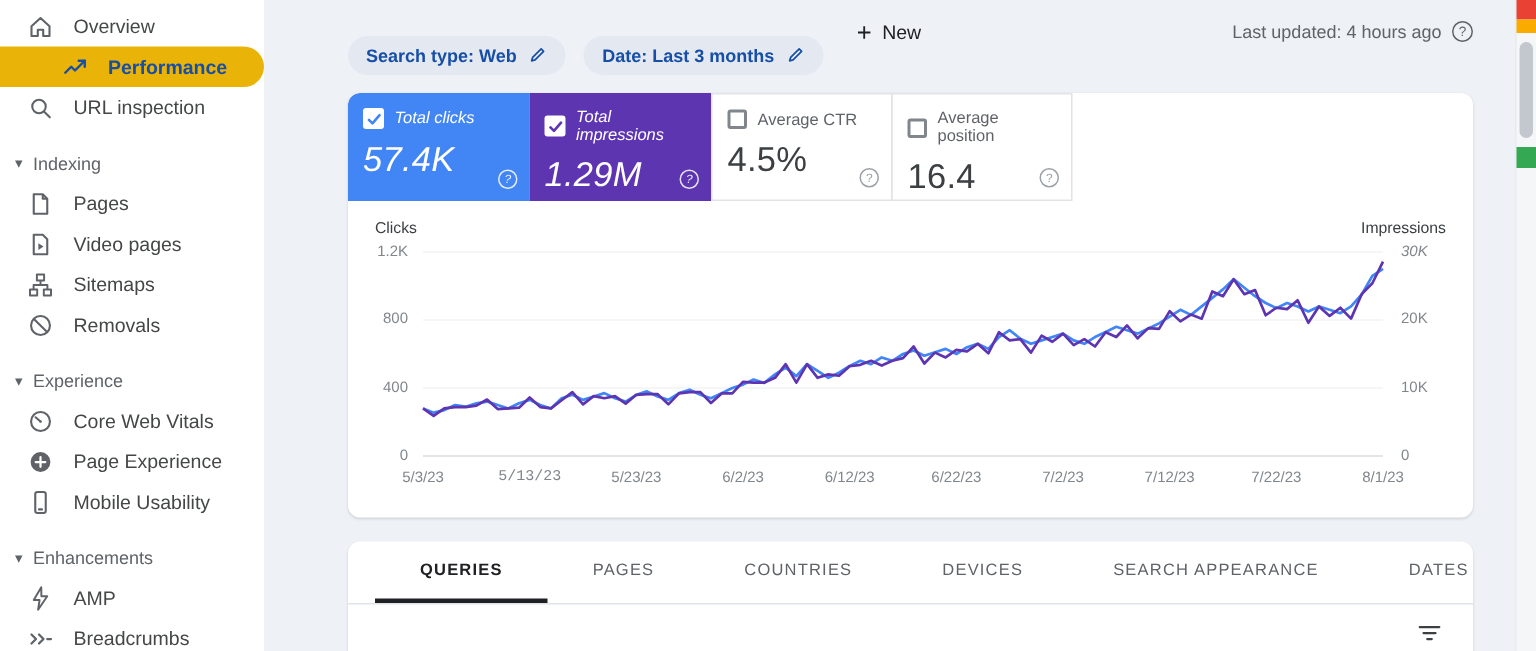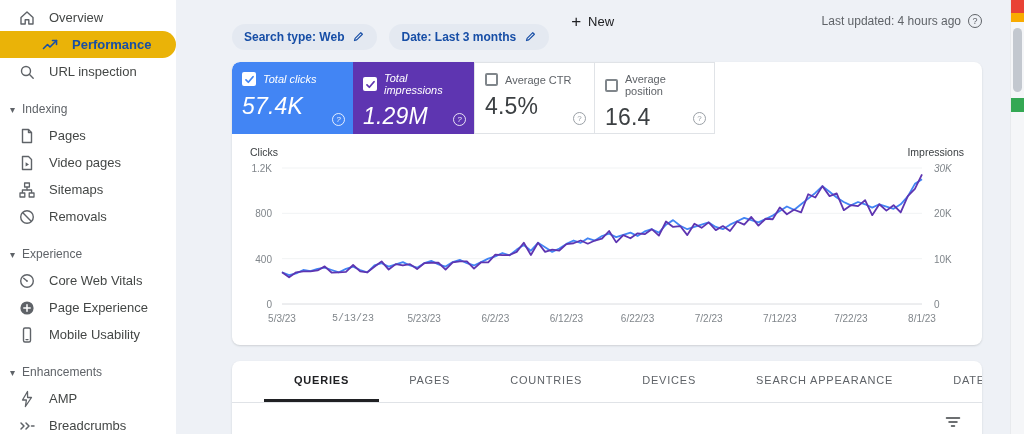--- a/index.html
+++ b/index.html
@@ -71,21 +71,21 @@
   .ylabels-right { position:absolute; right:0; top:2px; bottom:20px; width:38px; }
   .ytick { position:absolute; transform:translateY(-50%); font-size:10px; color:#80868b; white-space:nowrap; }
   .ylabels-left .ytick { right:4px; }
   .ylabels-right .ytick { left:6px; }
   .xlabels { position:absolute; left:34px; right:44px; bottom:0; height:14px; }
   .xtick { position:absolute; bottom:0; transform:translateX(-50%); font-size:10px;
            color:#80868b; white-space:nowrap; }
 
   
   .card-table { margin-top:16px; height:130px; border-radius:8px 8px 0 0; overflow:hidden; }
-  .tabs { display:flex; align-items:stretch; height:42px; padding:0 32px;
+  .tabs { display:flex; align-items:stretch; height:42px; padding:0 18px;
           border-bottom:1px solid #e0e3e7; }
   .tab { display:flex; align-items:center; justify-content:center; padding:0 30px;
          font-size:11px; letter-spacing:.8px; color:#5f6368; cursor:pointer;
          border-bottom:3px solid transparent; white-space:nowrap; }
   .tab.active { color:#202124; font-weight:bold; border-bottom-color:#202124; }
   .filter-row { height:38px; display:flex; align-items:center; justify-content:flex-end;
                 padding-right:20px; }
   .filter-icn { width:18px; height:18px; color:#3c4043; cursor:pointer; }
 
   

